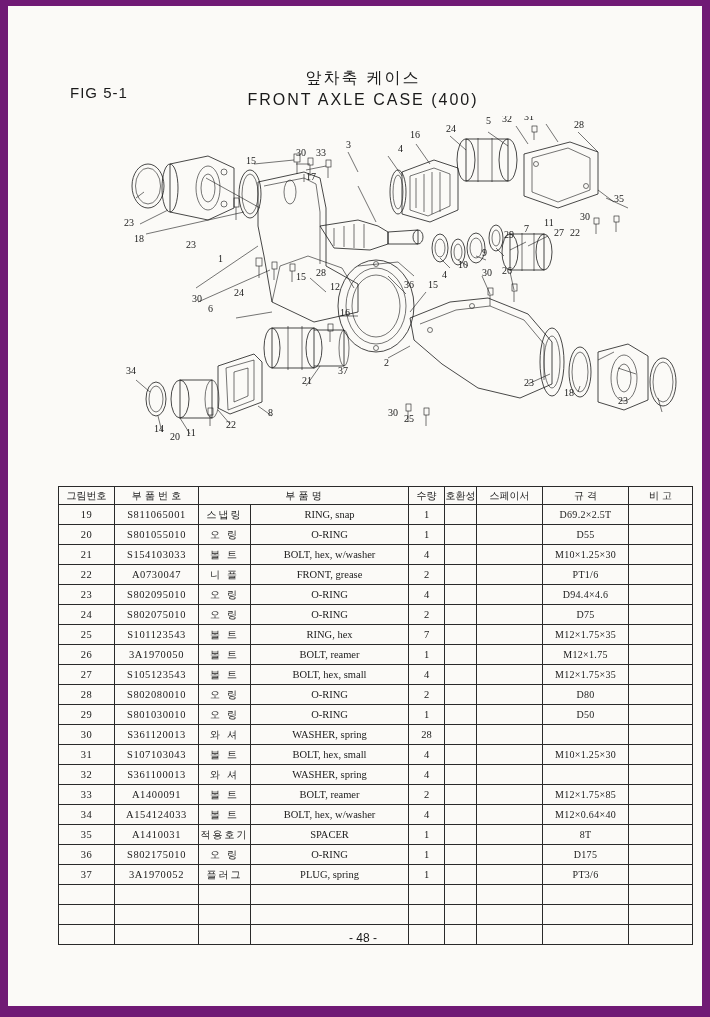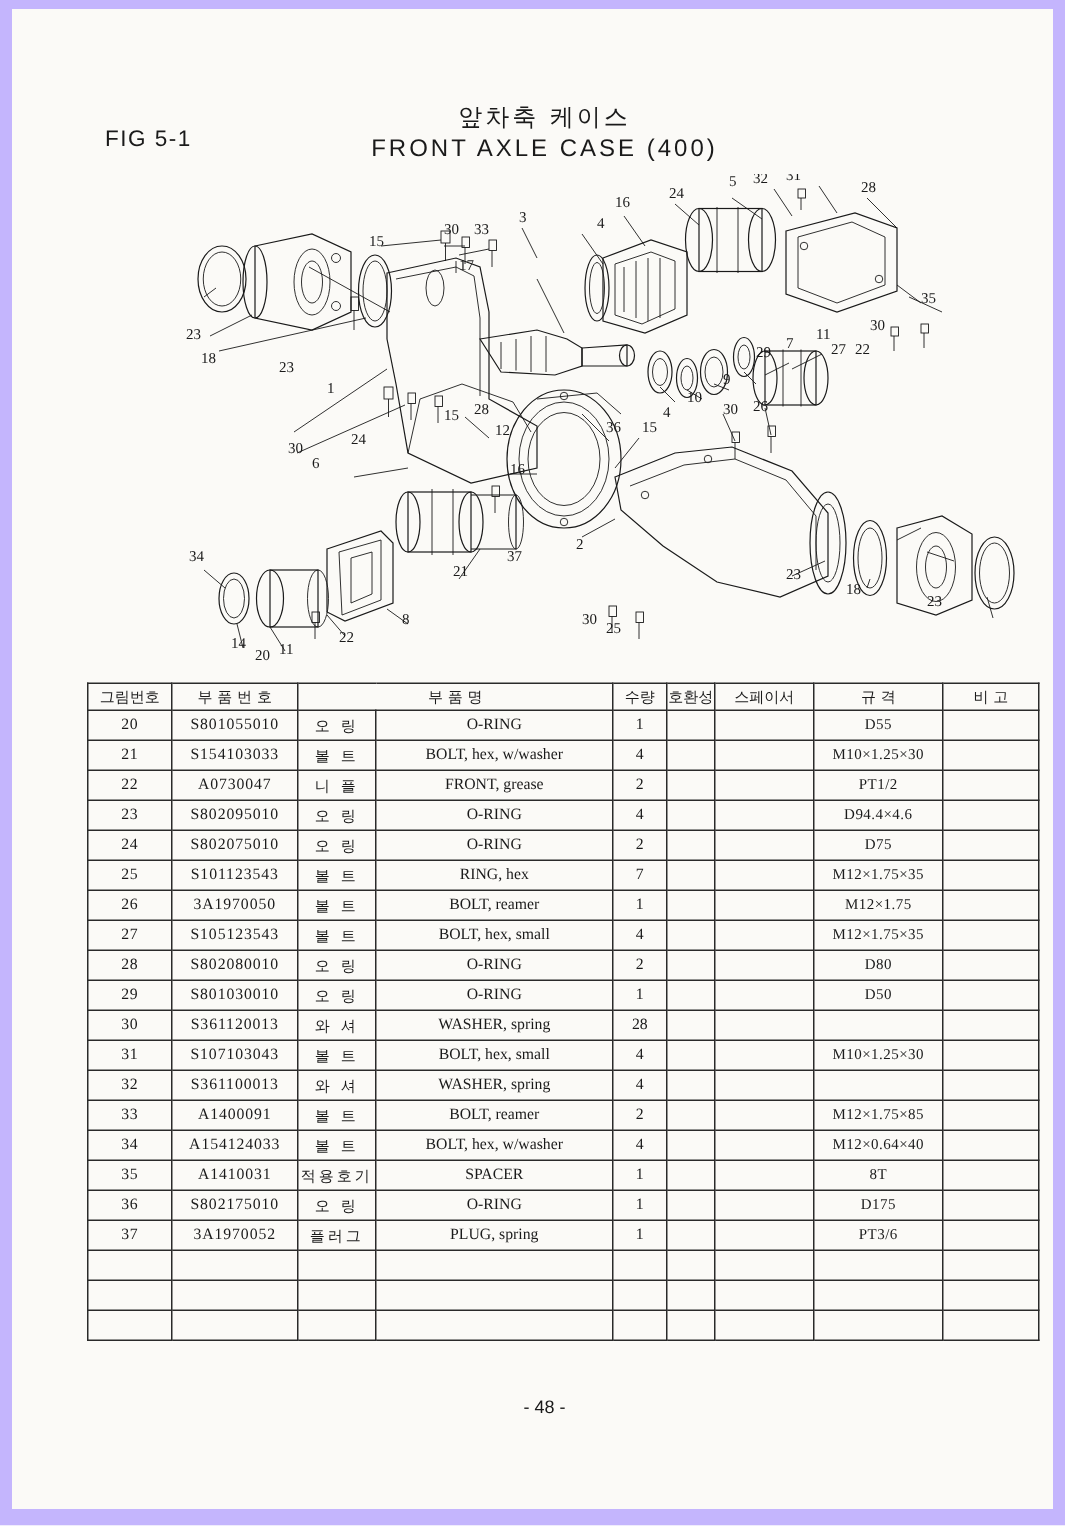--- a/index.html
+++ b/index.html
@@ -13,21 +13,21 @@
     font-family: "Liberation Serif", serif;
     color: #1a1a1a;
     position: relative;
     overflow: hidden;
   }
   .page {
     position: absolute;
     top: 0; left: 0;
     width: 710px;
     height: 1017px;
-    background: #c4b5fd;
+    background: #701a75;
   }
   .paper {
     position: absolute;
     top: 6px; left: 8px;
     width: 694px;
     height: 1000px;
     background: #fbfaf7;
   }
 
   
@@ -63,21 +63,21 @@
     left: 50px; top: 110px;
     width: 620px;
     height: 350px;
   }
   .drawing svg { display: block; }
 
   
   .table-wrap {
     position: absolute;
     left: 50px;
-    top: 449px;
+    top: 480px;
     width: 608px;
   }
   table.parts {
     border-collapse: collapse;
     width: 608px;
     table-layout: fixed;
     font-size: 10.5px;
   }
   table.parts th, table.parts td {
     border: 1px solid #2a2a2a;
@@ -389,20 +389,31 @@
             <th class="th-ko" colspan="2">부    품    명</th>
             <th class="th-ko">수량</th>
             <th class="th-ko">호환성</th>
             <th class="th-ko">스페이서</th>
             <th class="th-ko">규  격</th>
             <th class="th-ko">비  고</th>
           </tr>
         </thead>
         <tbody>
             <tr>
+              <td class="key">19</td>
+              <td class="partno">S811065001</td>
+              <td class="namek">스냅링</td>
+              <td class="namee">RING, snap</td>
+              <td class="qty">1</td>
+              <td class="rp"></td>
+              <td class="app"></td>
+              <td class="desc">D69.2×2.5T</td>
+              <td class="rem"></td>
+            </tr>
+            <tr>
               <td class="key">20</td>
               <td class="partno">S801055010</td>
               <td class="namek">오  링</td>
               <td class="namee">O-RING</td>
               <td class="qty">1</td>
               <td class="rp"></td>
               <td class="app"></td>
               <td class="desc">D55</td>
               <td class="rem"></td>
             </tr>
@@ -418,21 +429,21 @@
               <td class="rem"></td>
             </tr>
             <tr>
               <td class="key">22</td>
               <td class="partno">A0730047</td>
               <td class="namek">니  플</td>
               <td class="namee">FRONT, grease</td>
               <td class="qty">2</td>
               <td class="rp"></td>
               <td class="app"></td>
-              <td class="desc">PT1/2</td>
+              <td class="desc">PT1/6</td>
               <td class="rem"></td>
             </tr>
             <tr>
               <td class="key">23</td>
               <td class="partno">S802095010</td>
               <td class="namek">오  링</td>
               <td class="namee">O-RING</td>
               <td class="qty">4</td>
               <td class="rp"></td>
               <td class="app"></td>

